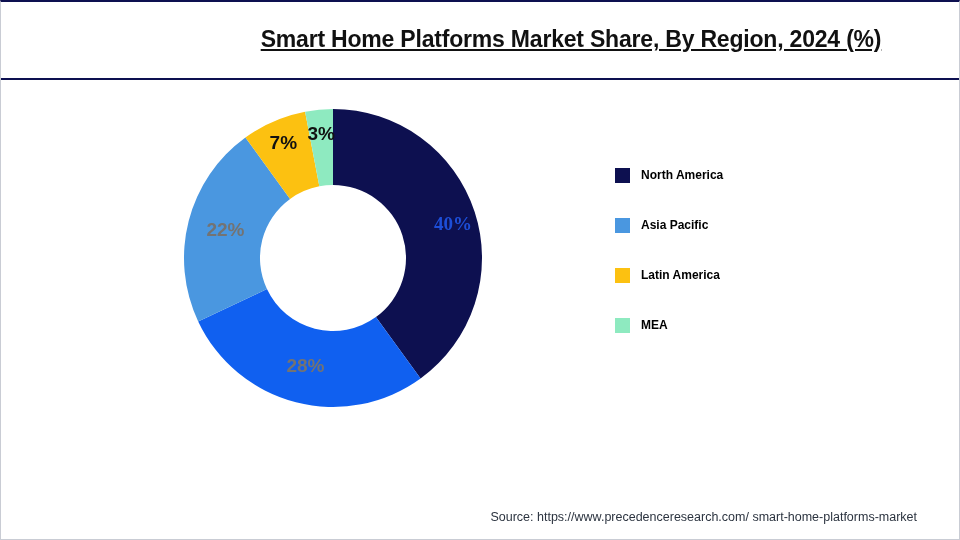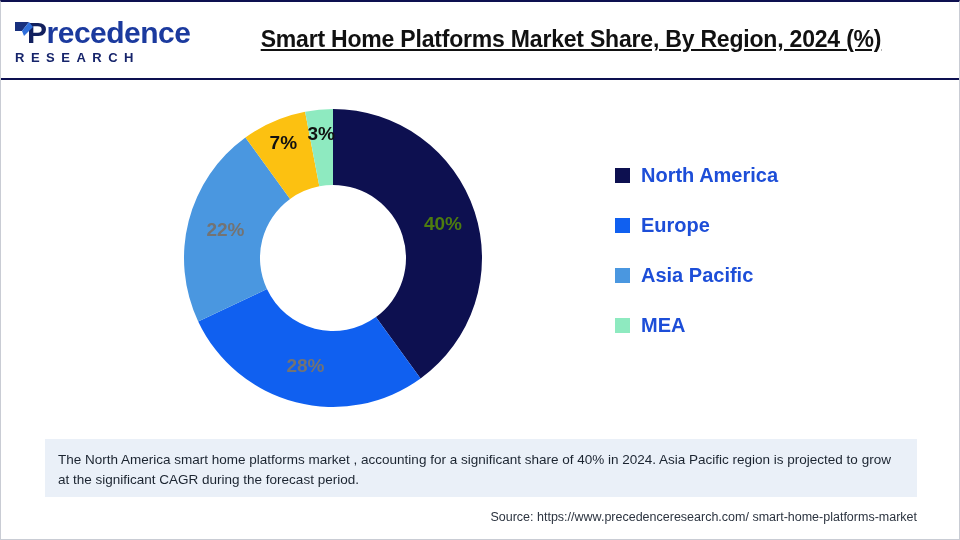--- a/index.html
+++ b/index.html
@@ -63,21 +63,21 @@
   #legend {
     position:absolute; left:614px; top:148px; width:300px;
   }
   .legend-row {
     display:flex; align-items:center; height:50px;
   }
   .legend-swatch {
     width:15px; height:15px; flex:0 0 15px;
   }
   .legend-label {
-    margin-left:11px; font-size:20px; font-weight:bold; color:#1d4ed8;
+    margin-left:11px; font-size:12px; font-weight:bold; color:#000000;
     white-space:nowrap;
   }
 
   
   #caption-box {
     position:absolute; left:44px; top:437px; width:872px; height:58px;
     background:#eaf0f8;
     padding:11px 14px 0 13px;
   }
   #caption-text {
@@ -90,74 +90,61 @@
     white-space:nowrap;
   }
 </style>
 </head>
 <body>
 
 <div id="frame">
 
   <div id="header">
 
-    <div id="logo">
-      <svg id="logo-mark" viewBox="0 0 22 24">
-        <path d="M2 2 L16 2 L9 11 L2 11 Z" fill="#18307e"></path>
-        <path d="M16 2 L20 7 L11 16 L9 11 Z" fill="#2f6fdc"></path>
-      </svg>
-      <div id="logo-word">
-        <span style="padding-left:14px" class="lg1">P</span><span class="lg2">recedence</span>
-      </div>
-      <div id="logo-sub">RESEARCH</div>
-    </div>
 
     <div id="title">Smart Home Platforms Market Share, By Region, 2024 (%)</div>
   </div>
 
   <div id="chart-wrap">
     <svg id="donut-svg" width="312" height="312" viewBox="0 0 312 312">
       <g id="donut-slices" transform="translate(156,156)">
           <path d="M 9.123618653647781e-15 -149 A 149 149 0 0 1 87.58000259157849 120.54353216186718
                L 42.914201269873466 59.066330759314916 A 73.01 73.01 0 0 0 4.4705731402874134e-15 -73.01 Z" fill="#0d1050"></path>
           <path d="M 87.58000259157849 120.54353216186718 A 149 149 0 0 1 -134.8192308174369 63.4411144431958
                L -66.06142310054409 31.086146077165946 A 73.01 73.01 0 0 0 42.914201269873466 59.066330759314916 Z" fill="#1060f0"></path>
           <path d="M -134.8192308174369 63.4411144431958 A 149 149 0 0 1 -87.58000259157852 -120.54353216186715
                L -42.91420126987347 -59.06633075931491 A 73.01 73.01 0 0 0 -66.06142310054409 31.086146077165946 Z" fill="#4a97e0"></path>
           <path d="M -87.58000259157852 -120.54353216186715 A 149 149 0 0 1 -27.919815873273098 -146.36080035857458
                L -13.680709777903818 -71.71679217570156 A 73.01 73.01 0 0 0 -42.91420126987347 -59.06633075931491 Z" fill="#fcc111"></path>
           <path d="M -27.919815873273098 -146.36080035857458 A 149 149 0 0 1 -2.7370855960943343e-14 -149
                L -1.3411719420862239e-14 -73.01 A 73.01 73.01 0 0 0 -13.680709777903818 -71.71679217570156 Z" fill="#8eeac0"></path>
         </g>
     </svg>
-    <span class="slice-label" id="lbl0" style="left: 266px; top: 121.698px; color: #4d7c0f;">40%</span>
+    <span class="slice-label" id="lbl0" style="left: 276px; top: 121.698px; color: #1d4ed8; font-family: Liberation Serif, serif;">40%</span>
     <span class="slice-label" id="lbl1" style="left: 128.394px; top: 263.518px; color: #737373;">28%</span>
     <span class="slice-label" id="lbl2" style="left: 48.4824px; top: 128.394px; color: #737373;">22%</span>
     <span class="slice-label" id="lbl3" style="left: 106.357px; top: 41.2807px; color: rgb(17, 17, 17);">7%</span>
     <span class="slice-label" id="lbl4" style="left: 144.236px; top: 31.5548px; color: rgb(17, 17, 17);">3%</span>
   </div>
 
   <div id="legend">
     <div class="legend-row">
       <span class="legend-swatch" style="background: rgb(13, 16, 80);"></span>
       <span class="legend-label">North America</span>
     </div>
     <div class="legend-row">
-      <span class="legend-swatch" style="background: rgb(16, 96, 240);"></span>
-      <span class="legend-label">Europe</span>
+      <span class="legend-swatch" style="background: rgb(74, 151, 224);"></span>
+      <span class="legend-label">Asia Pacific</span>
     </div>
     <div class="legend-row">
-      <span class="legend-swatch" style="background: rgb(74, 151, 224);"></span>
-      <span class="legend-label">Asia Pacific</span>
+      <span class="legend-swatch" style="background: rgb(252, 193, 17);"></span>
+      <span class="legend-label">Latin America</span>
     </div>
     <div class="legend-row">
       <span class="legend-swatch" style="background: rgb(142, 234, 192);"></span>
       <span class="legend-label">MEA</span>
     </div>
   </div>
 
-  <div id="caption-box">
-    <div id="caption-text">The North America smart home platforms market , accounting for a significant share of 40% in 2024. Asia Pacific region is projected to grow at the significant CAGR during the forecast period.</div>
-  </div>
 
   <div id="source-line">Source: https://www.precedenceresearch.com/ smart-home-platforms-market</div>
 
 </div>
 
 </body></html>

